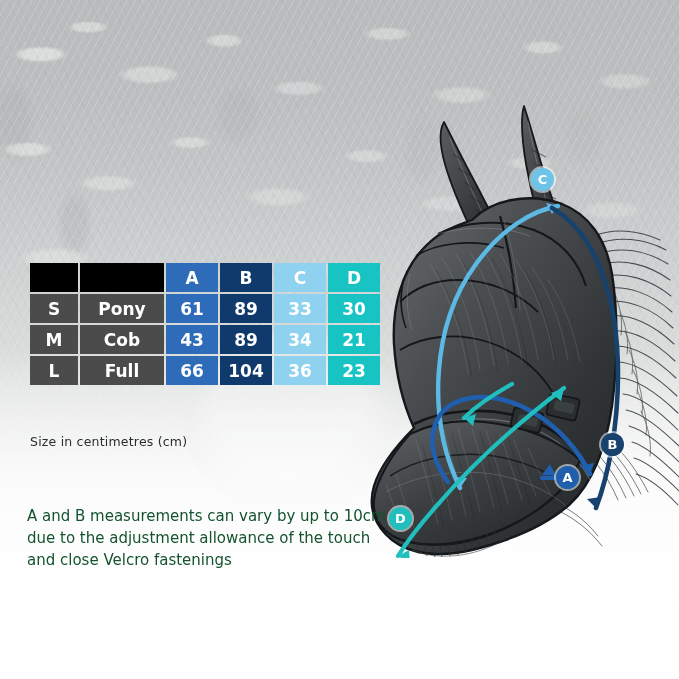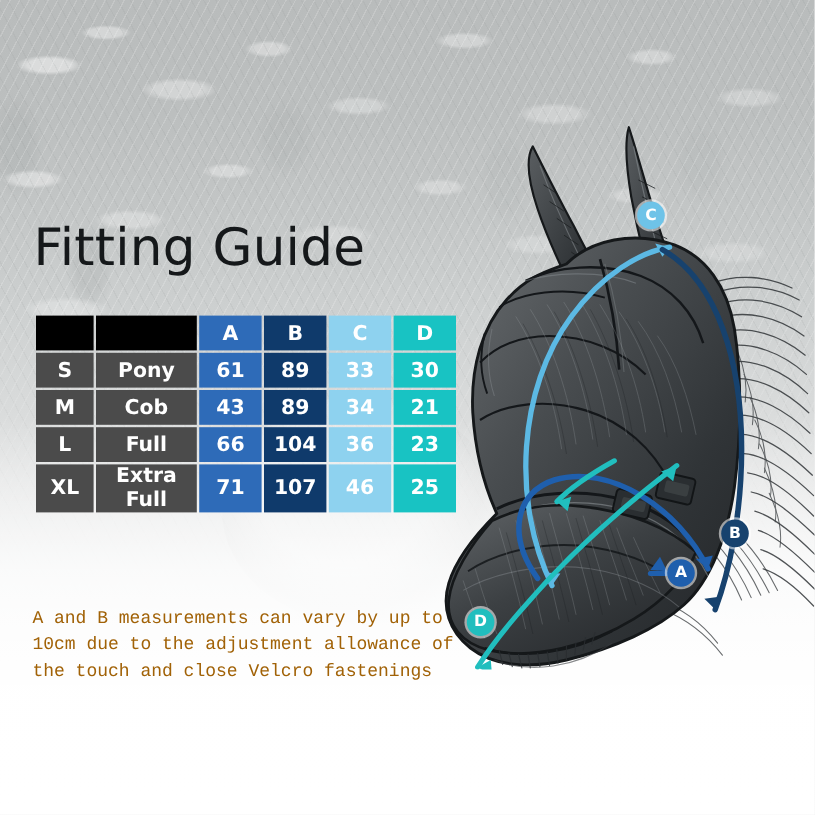--- a/index.html
+++ b/index.html
@@ -102,21 +102,21 @@
   .col-d{background:#18c3c3;}
   th.col-a,th.col-b,th.col-c,th.col-d{font-size:18px;}
   td.col-c,th.col-c{color:#ffffff;}
 
   .units{
     position:absolute;left:30px;top:434px;
     font-size:12.5px;color:#2b2e30;font-weight:400;letter-spacing:.2px;
   }
   .note{
     position:absolute;left:27px;top:505px;width:370px;
-    font-size:15px;line-height:22px;color:#a16207;font-weight:400;font-family:Liberation Mono, monospace;
+    font-size:15px;line-height:22px;color:#14532d;font-weight:400;
   }
 
   
   .horse{position:absolute;left:352px;top:88px;width:327px;height:470px;}
   .horse svg{display:block;width:100%;height:100%;}
 
   .marker{
     position:absolute;width:23px;height:23px;border-radius:50%;
     display:flex;align-items:center;justify-content:center;
     color:#ffffff;font-size:13px;font-weight:700;line-height:1;
@@ -324,21 +324,20 @@
       <path d="M112 330 C124 318 142 306 160 296" fill="none" stroke="#21bebe" stroke-width="4.2" stroke-linecap="round"></path>
       <path d="M112 330 l12 -4 l-3 12 Z" fill="#21bebe"></path>
     </svg>
   </div>
 
   <div class="marker m-a">A</div>
   <div class="marker m-b">B</div>
   <div class="marker m-c">C</div>
   <div class="marker m-d">D</div>
 
-  <div class="title">Fitting Guide</div>
 
   <div class="table-wrap">
     <table class="size-table">
       <thead>
         <tr>
           <th class="c-size hd-blank"></th>
           <th class="c-name hd-blank"></th>
           <th class="c-a col-a">A</th>
           <th class="c-b col-b">B</th>
           <th class="c-c col-c">C</th>
@@ -363,27 +362,20 @@
           <td class="c-d col-d">21</td>
         </tr>
         <tr>
           <td class="c-size cell-dark">L</td>
           <td class="c-name cell-dark">Full</td>
           <td class="c-a col-a">66</td>
           <td class="c-b col-b">104</td>
           <td class="c-c col-c">36</td>
           <td class="c-d col-d">23</td>
         </tr>
-        <tr>
-          <td class="c-size cell-dark">XL</td>
-          <td class="c-name cell-dark">Extra Full</td>
-          <td class="c-a col-a">71</td>
-          <td class="c-b col-b">107</td>
-          <td class="c-c col-c">46</td>
-          <td class="c-d col-d">25</td>
-        </tr>
       </tbody>
     </table>
   </div>
 
+  <div class="units">Size in centimetres (cm)</div>
   <div class="note">A and B measurements can vary by up to 10cm due to the adjustment allowance of the touch and close Velcro fastenings</div>
 
 </div>
 
 </body></html>

